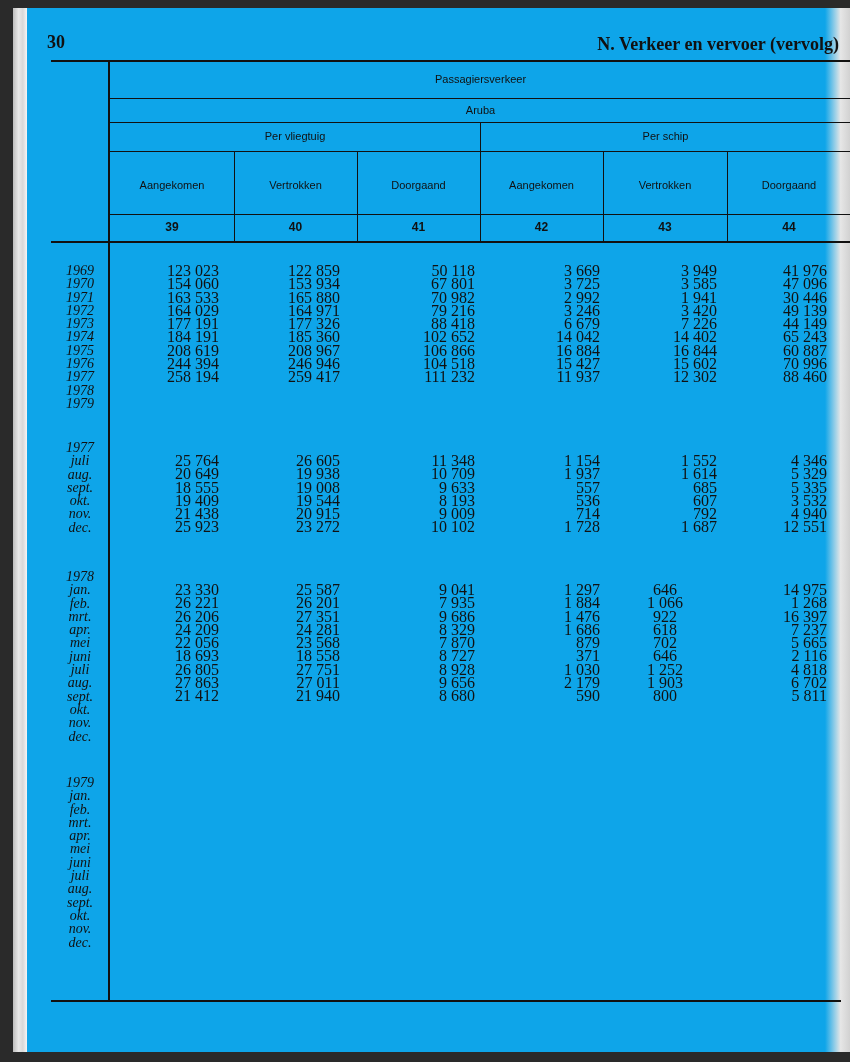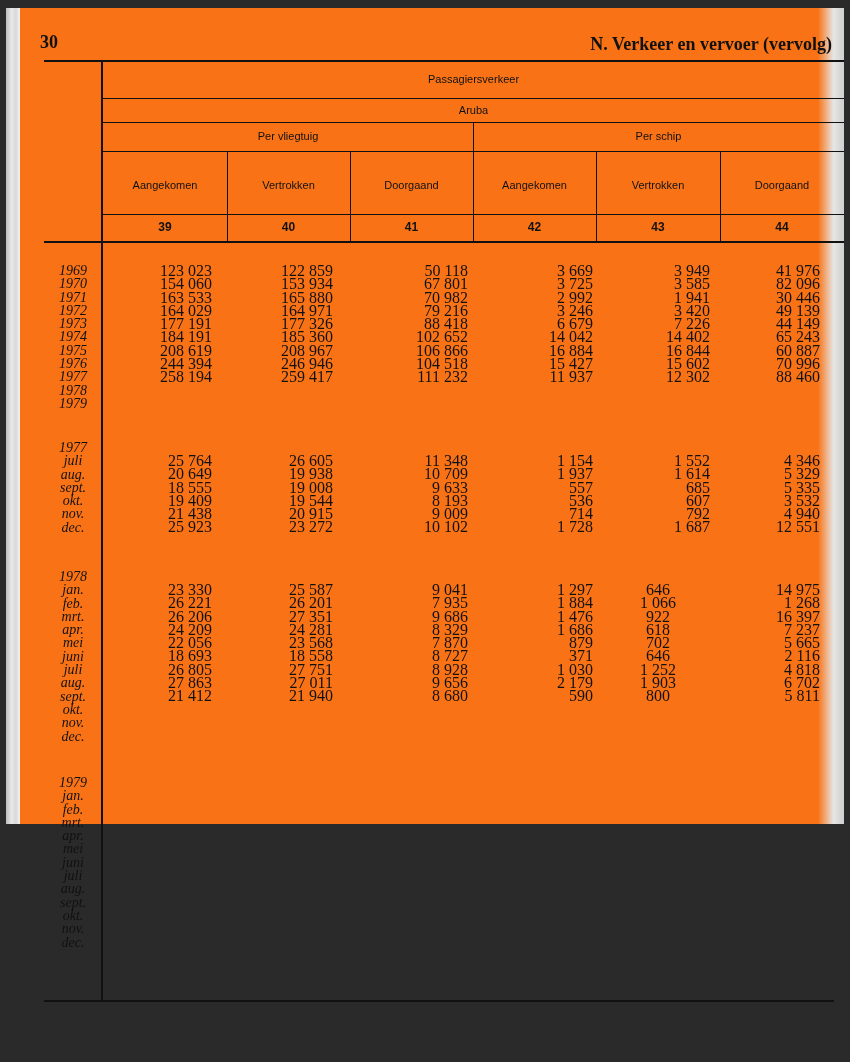--- a/index.html
+++ b/index.html
@@ -3,22 +3,22 @@
 <meta charset="utf-8">
 <style>
   html, body { margin:0; padding:0; }
   body {
     width:850px; height:1062px; position:relative; overflow:hidden;
     background:#2a2a2a;
     font-family:"Liberation Serif", serif;
     color:#111;
   }
   .page {
-    position:absolute; left:6px; top:8px; width:838px; height:816px;
-    background:#f97316;
+    position:absolute; left:13px; top:8px; width:838px; height:1044px;
+    background:#0ea5e9;
     border-radius:2px 8px 14px 2px;
   }
   .spine {
     position:absolute; left:0; top:0; width:14px; height:100%;
     background:linear-gradient(to right,#bdbdbd,#e9e9e9 40%,#d8d8d8 70%,#f5f5f5);
   }
   .rshade {
     position:absolute; right:0; top:0; width:26px; height:100%;
     background:linear-gradient(to right,rgba(255,255,255,0),#e6e6e6 60%,#cfcfcf);
   }
@@ -156,21 +156,21 @@
       <div>1 941</div>
       <div>3 420</div>
       <div>7 226</div>
       <div>14 402</div>
       <div>16 844</div>
       <div>15 602</div>
       <div>12 302</div>
     </div>
   <div class="col" style="left:730px; width:84px; top:256px;">
       <div>41 976</div>
-      <div>82 096</div>
+      <div>47 096</div>
       <div>30 446</div>
       <div>49 139</div>
       <div>44 149</div>
       <div>65 243</div>
       <div>60 887</div>
       <div>70 996</div>
       <div>88 460</div>
     </div>
 
   <div class="stub" style="top:433px;">

